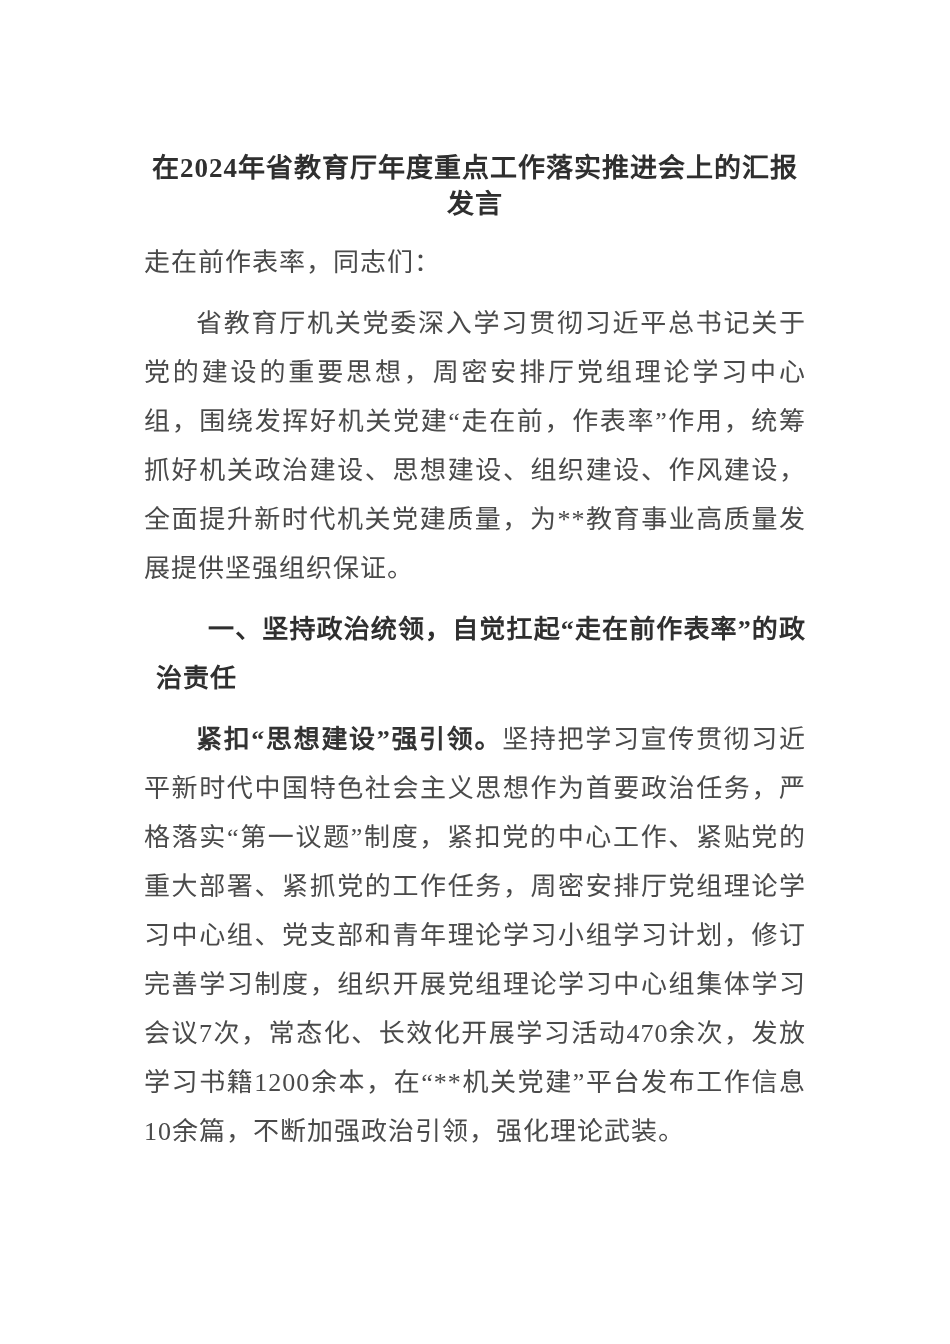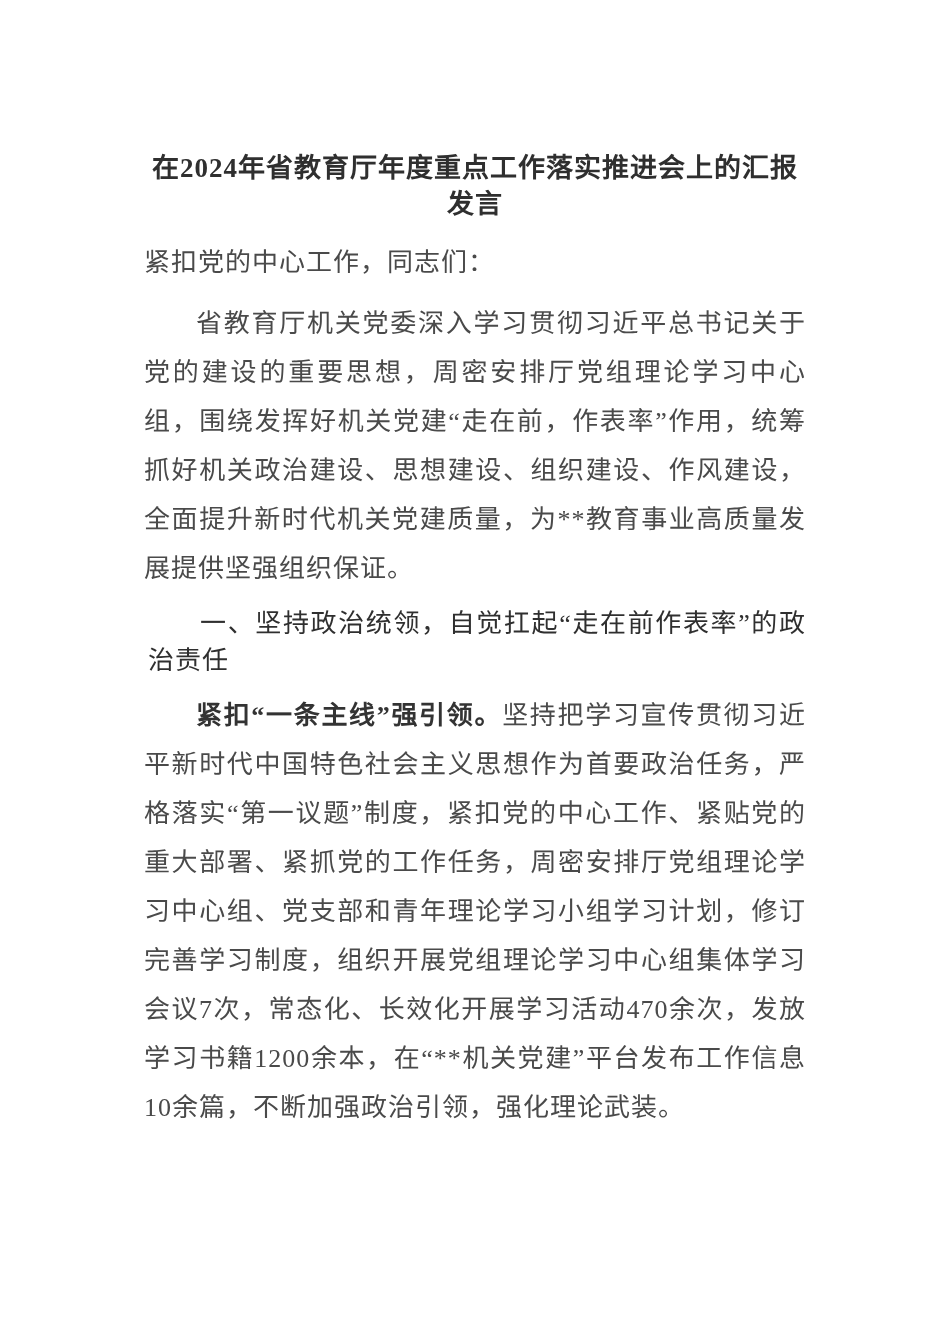--- a/index.html
+++ b/index.html
@@ -38,42 +38,42 @@
     margin: 0 0 12px 0;
     font-size: 26px;
     line-height: 49px;
     color: #4a4a4a;
     letter-spacing: 1px;
     text-indent: 2em;
     text-align: justify;
     text-justify: inter-ideograph;
   }
   .section-heading {
-    margin: 0 0 12px 4px;
+    margin: 0 0 12px 12px;
     font-size: 26px;
-    line-height: 37px;
-    font-weight: normal;
+    line-height: 49px;
+    font-weight: bold;
     color: #2f2f2f;
     letter-spacing: 1px;
     text-indent: 2em;
     text-align: justify;
   }
   .para-lead {
     font-weight: bold;
     color: #333333;
   }
 </style>
 </head>
 <body>
 
 <div class="page">
   <h1 class="doc-title">在2024年省教育厅年度重点工作落实推进会上的汇报发言</h1>
 
-  <p class="salutation">紧扣党的中心工作，同志们：</p>
+  <p class="salutation">走在前作表率，同志们：</p>
 
   <p class="para">省教育厅机关党委深入学习贯彻习近平总书记关于党的建设的重要思想，周密安排厅党组理论学习中心组，围绕发挥好机关党建“走在前，作表率”作用，统筹抓好机关政治建设、思想建设、组织建设、作风建设，全面提升新时代机关党建质量，为**教育事业高质量发展提供坚强组织保证。</p>
 
   <h2 class="section-heading">一、坚持政治统领，自觉扛起“走在前作表率”的政治责任</h2>
 
   <p class="para">
-    <strong class="para-lead">紧扣“一条主线”强引领。</strong><span>坚持把学习宣传贯彻习近平新时代中国特色社会主义思想作为首要政治任务，严格落实“第一议题”制度，紧扣党的中心工作、紧贴党的重大部署、紧抓党的工作任务，周密安排厅党组理论学习中心组、党支部和青年理论学习小组学习计划，修订完善学习制度，组织开展党组理论学习中心组集体学习会议7次，常态化、长效化开展学习活动470余次，发放学习书籍1200余本，在“**机关党建”平台发布工作信息10余篇，不断加强政治引领，强化理论武装。</span>
+    <strong class="para-lead">紧扣“思想建设”强引领。</strong><span>坚持把学习宣传贯彻习近平新时代中国特色社会主义思想作为首要政治任务，严格落实“第一议题”制度，紧扣党的中心工作、紧贴党的重大部署、紧抓党的工作任务，周密安排厅党组理论学习中心组、党支部和青年理论学习小组学习计划，修订完善学习制度，组织开展党组理论学习中心组集体学习会议7次，常态化、长效化开展学习活动470余次，发放学习书籍1200余本，在“**机关党建”平台发布工作信息10余篇，不断加强政治引领，强化理论武装。</span>
   </p>
 </div>
 
 </body></html>

